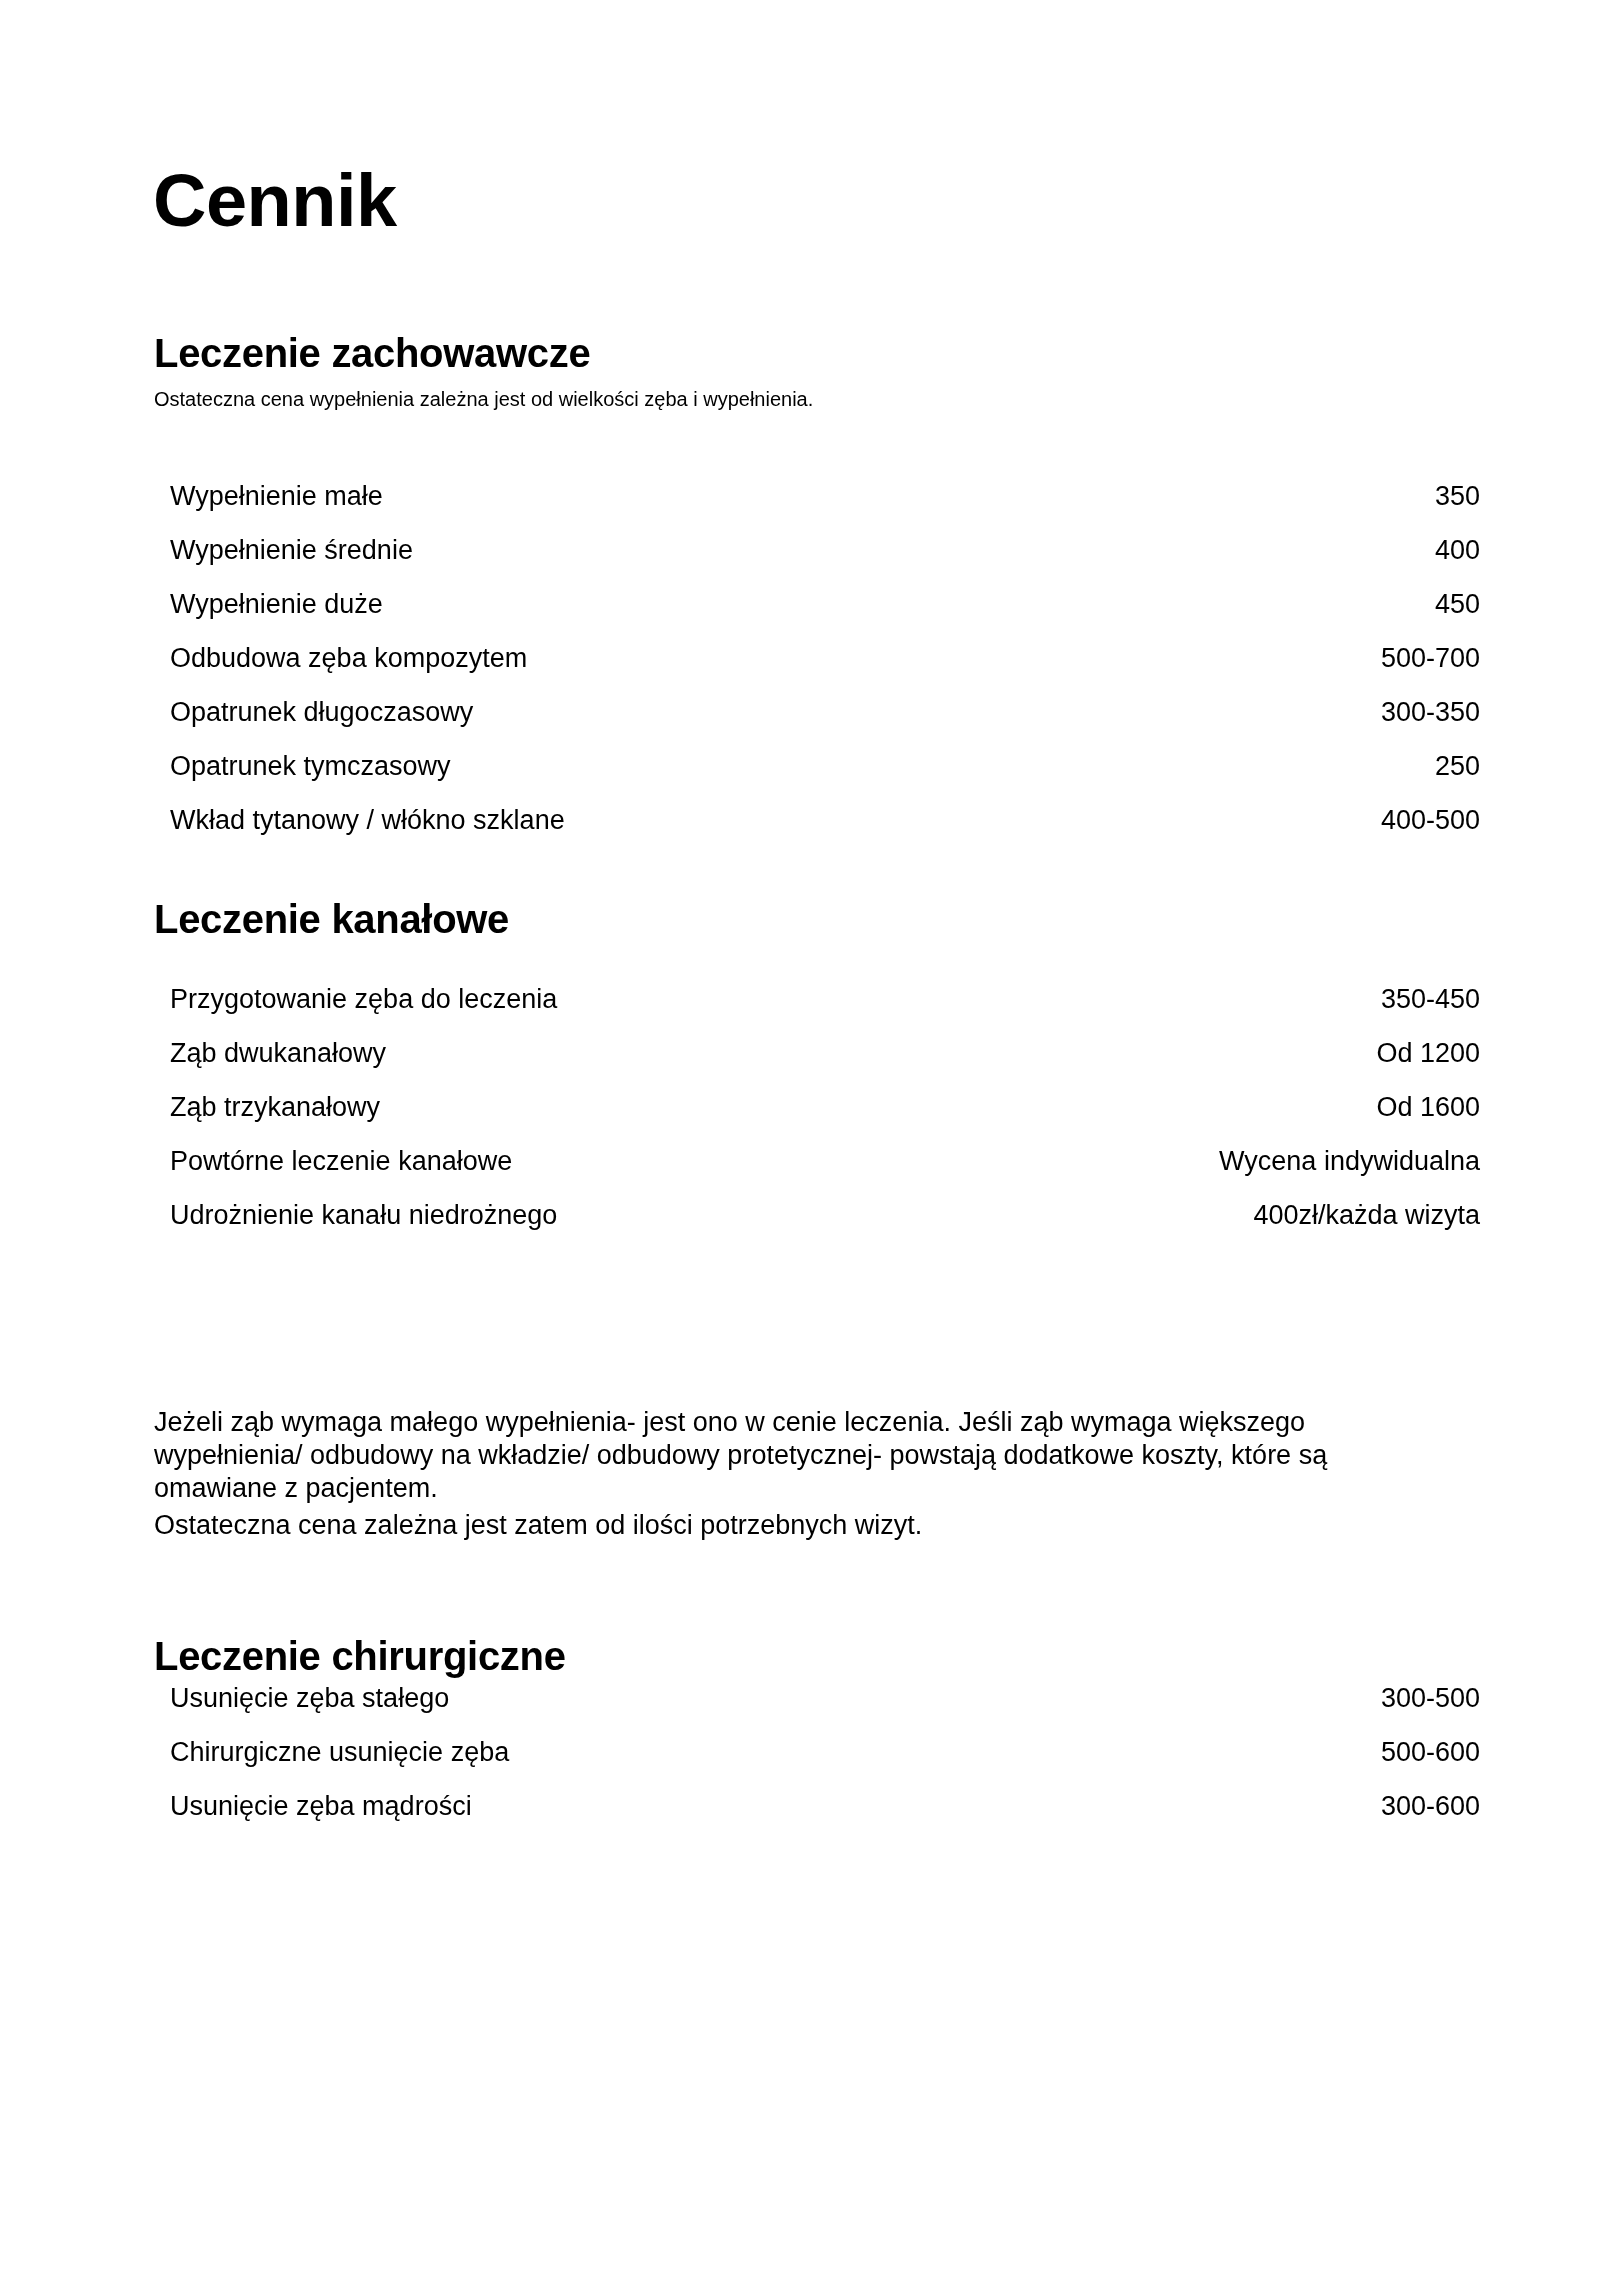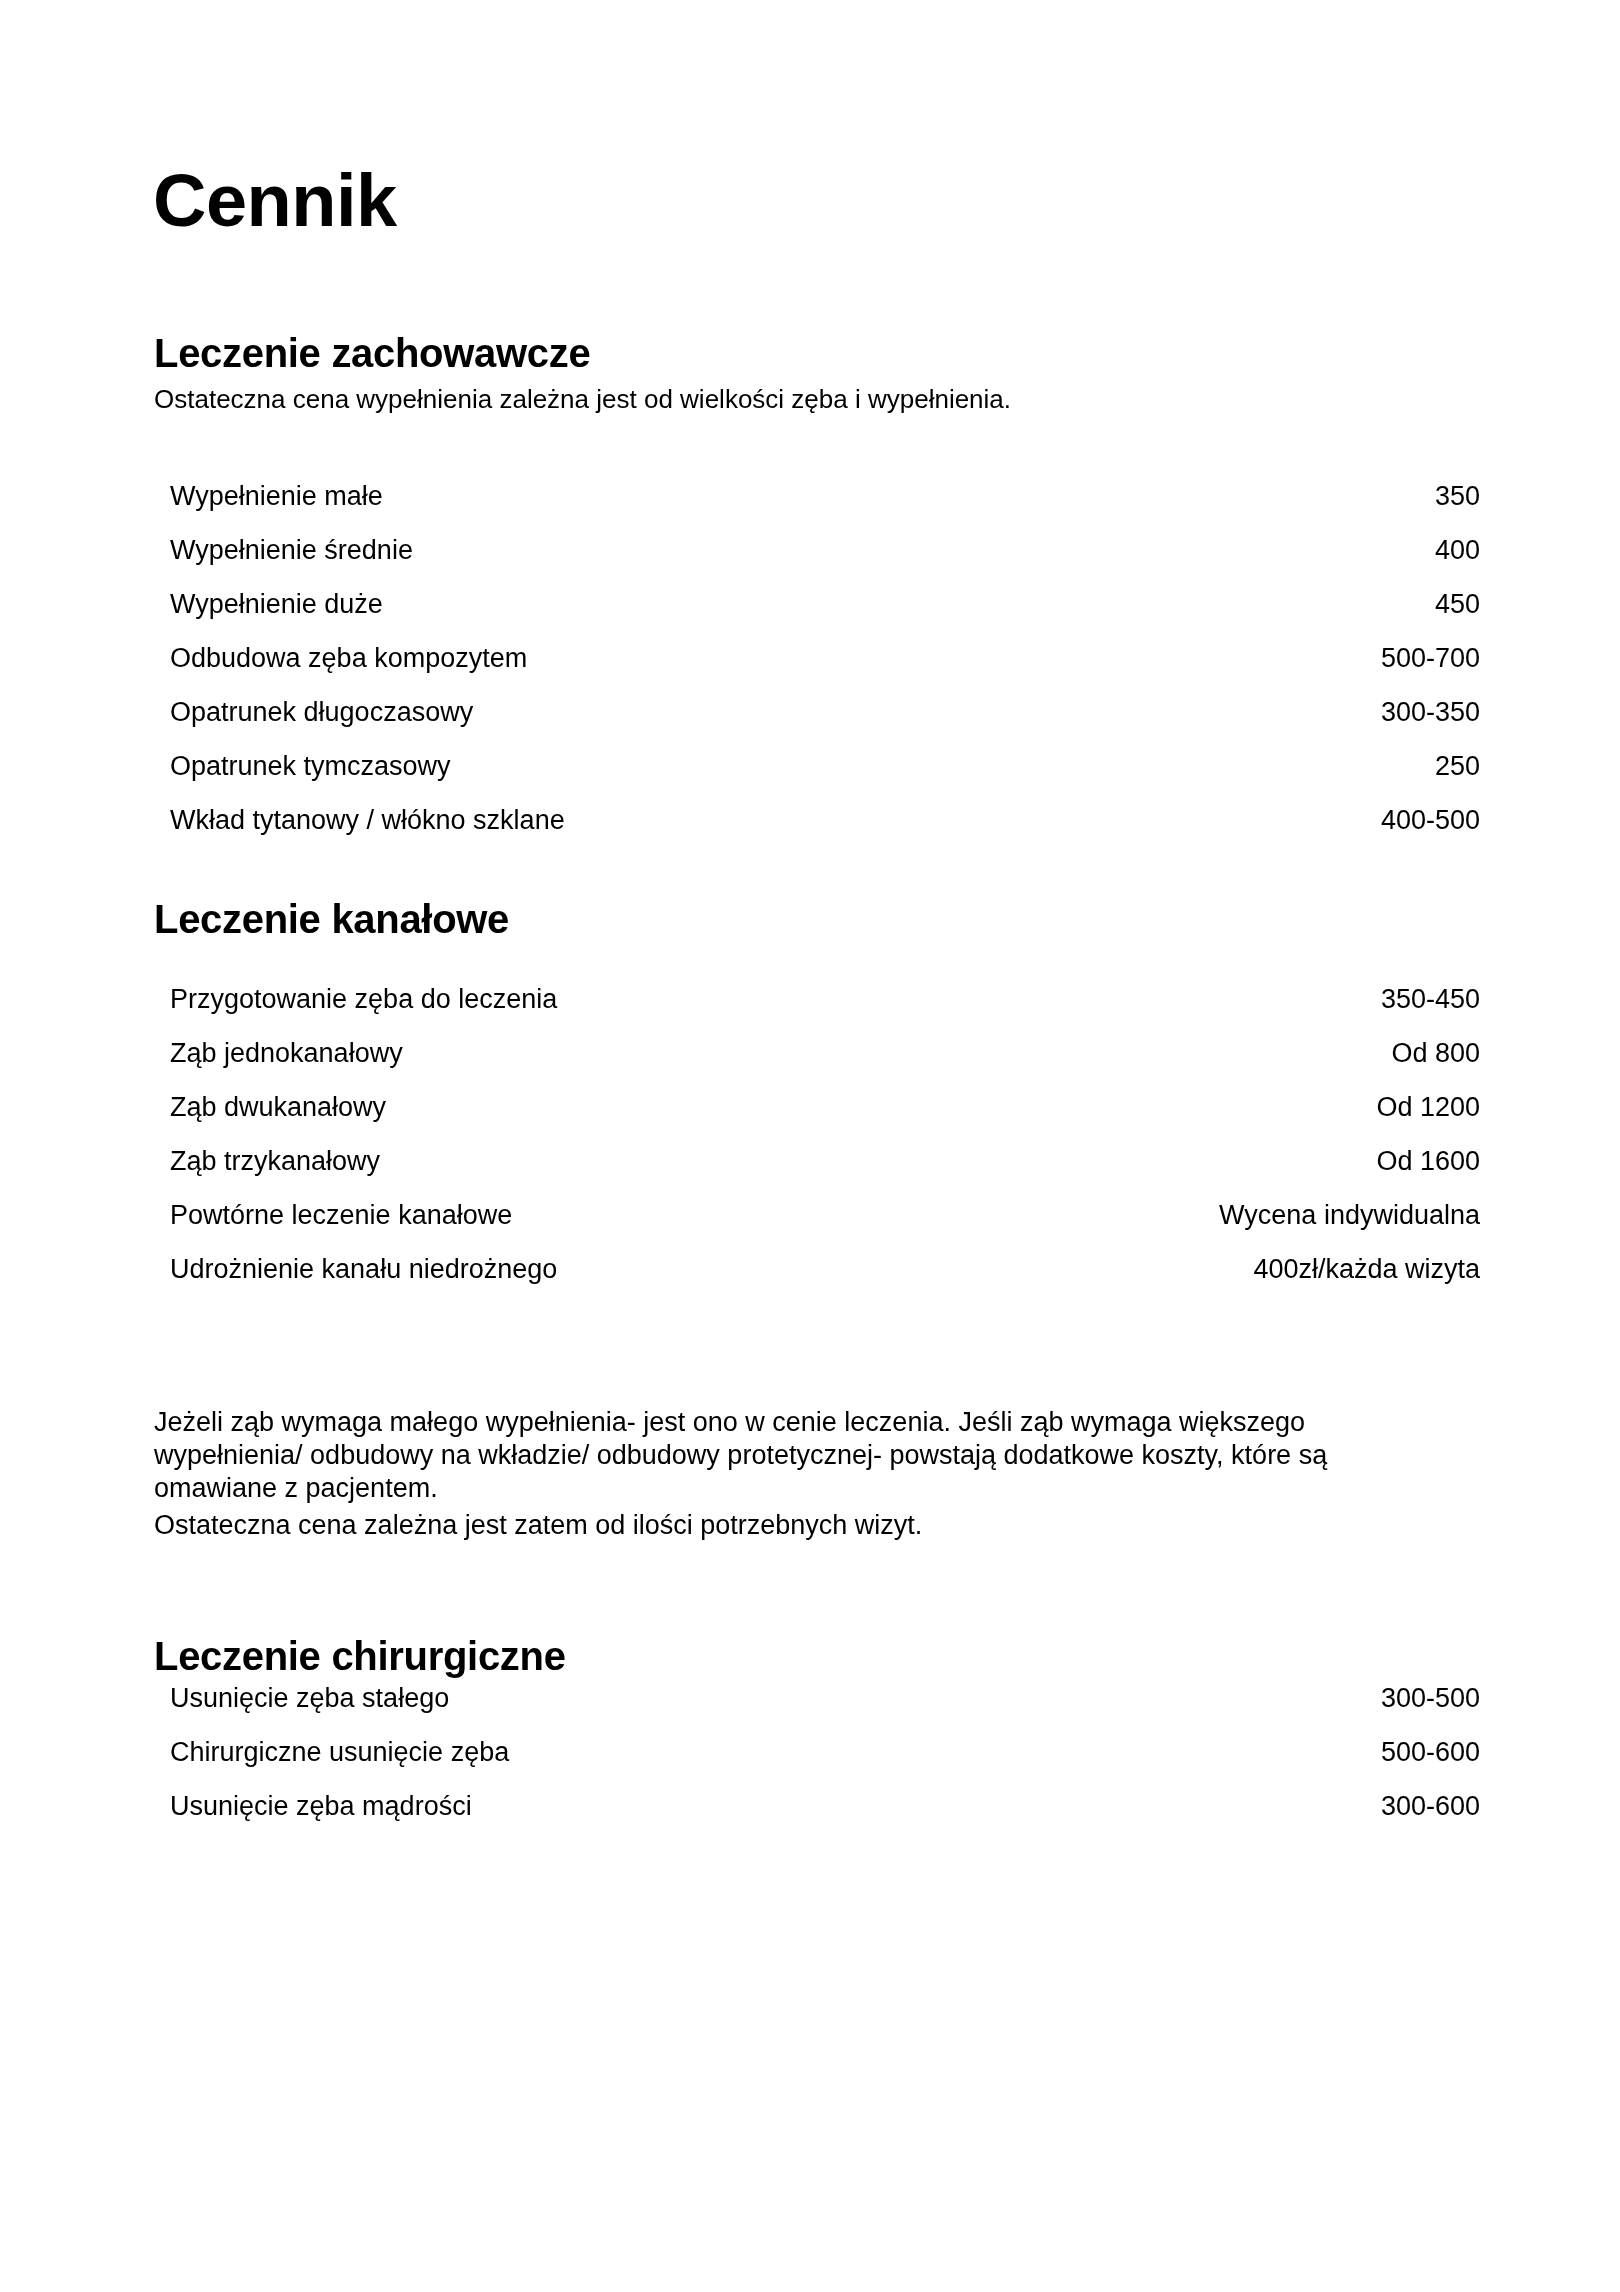--- a/index.html
+++ b/index.html
@@ -38,21 +38,21 @@
       margin: 0;
       font-size: 40px;
       font-weight: bold;
       line-height: 45px;
       letter-spacing: -0.3px;
     }
     .subtitle {
       position: absolute;
       left: 154px;
       margin: 0;
-      font-size: 26px;
+      font-size: 20px;
       line-height: 33px;
     }
     .rows {
       position: absolute;
       left: 170px;
       width: 1310px;
       margin: 0;
       padding: 0;
       list-style: none;
     }
@@ -118,24 +118,20 @@
   </section>
 
   <section>
     <h2 class="h2" style="top:897px;">Leczenie kanałowe</h2>
     <ul class="rows" style="top:972px;">
       <li class="row">
         <span class="name">Przygotowanie zęba do leczenia</span>
         <span class="price">350-450</span>
       </li>
       <li class="row">
-        <span class="name">Ząb jednokanałowy</span>
-        <span class="price">Od 800</span>
-      </li>
-      <li class="row">
         <span class="name">Ząb dwukanałowy</span>
         <span class="price">Od 1200</span>
       </li>
       <li class="row">
         <span class="name">Ząb trzykanałowy</span>
         <span class="price">Od 1600</span>
       </li>
       <li class="row">
         <span class="name">Powtórne leczenie kanałowe</span>
         <span class="price">Wycena indywidualna</span>

